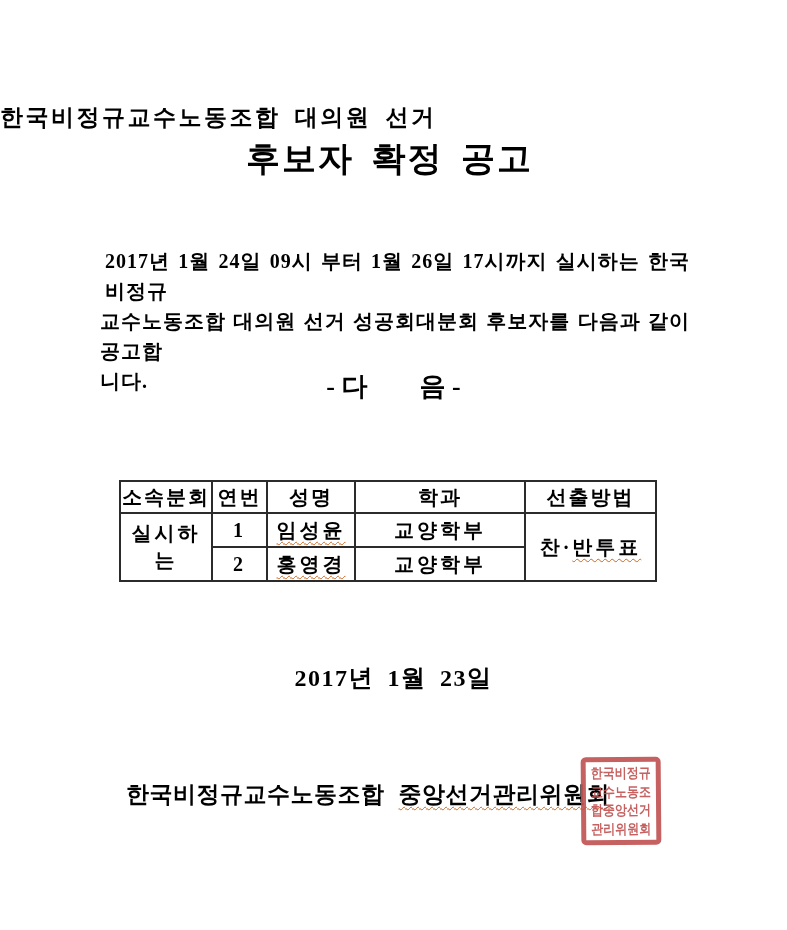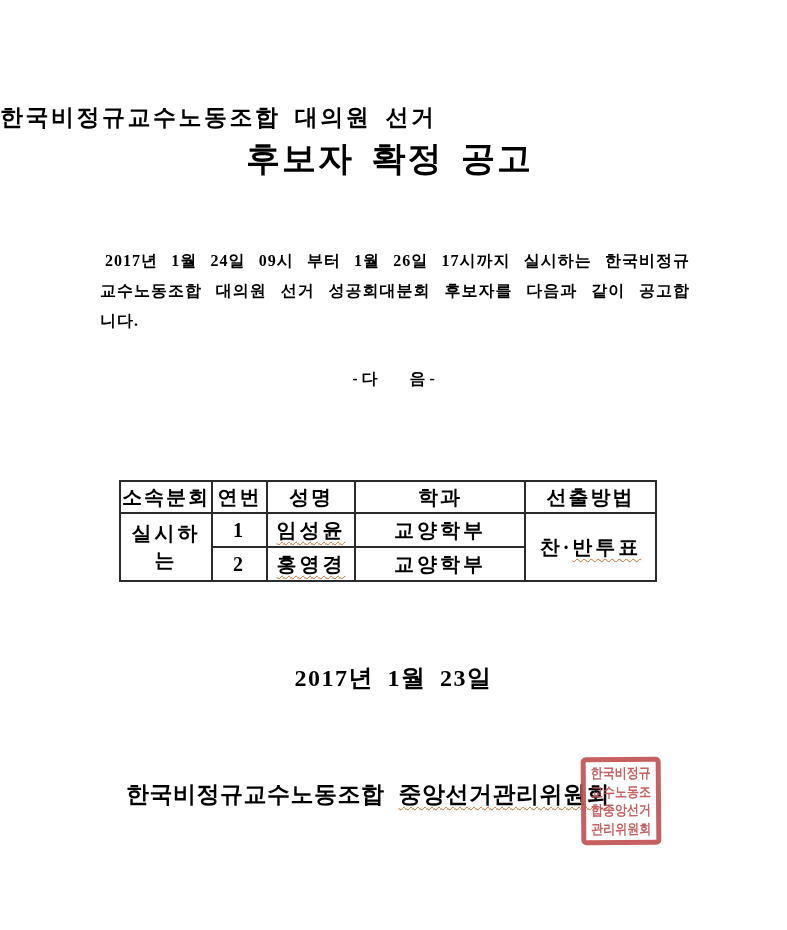--- a/index.html
+++ b/index.html
@@ -35,35 +35,35 @@
     font-weight: 800;
     letter-spacing: 2px;
     word-spacing: 6px;
   }
 
   
   .body-para {
     position: absolute;
     top: 246px; left: 100px;
     width: 590px;
-    font-size: 16px;
+    font-size: 20px;
     font-weight: 600;
     line-height: 30px;
     letter-spacing: 1px;
   }
   .body-line { text-align: justify; text-align-last: justify; }
   .body-line.last { text-align: left; text-align-last: left; }
   .body-line.first { padding-left: 5px; }
 
   
   .daum {
     position: absolute;
     top: 369px; left: 0; right: 0;
     text-align: center;
-    font-size: 16px;
+    font-size: 26px;
     font-weight: 600;
     white-space: pre;
   }
 
   
   .cand-table {
     position: absolute;
     top: 480px; left: 119px;
     border-collapse: collapse;
     table-layout: fixed;

